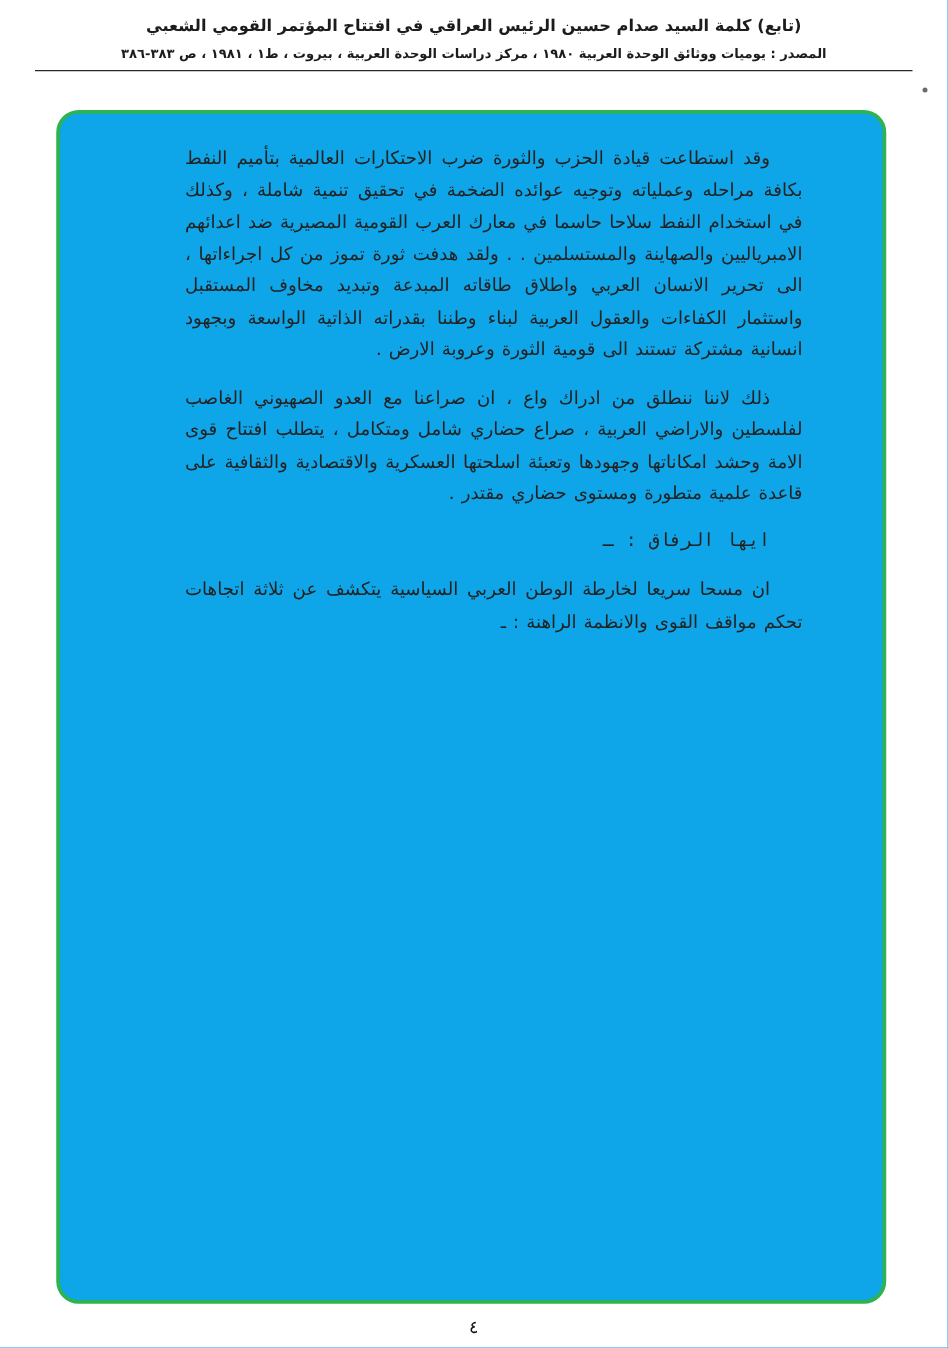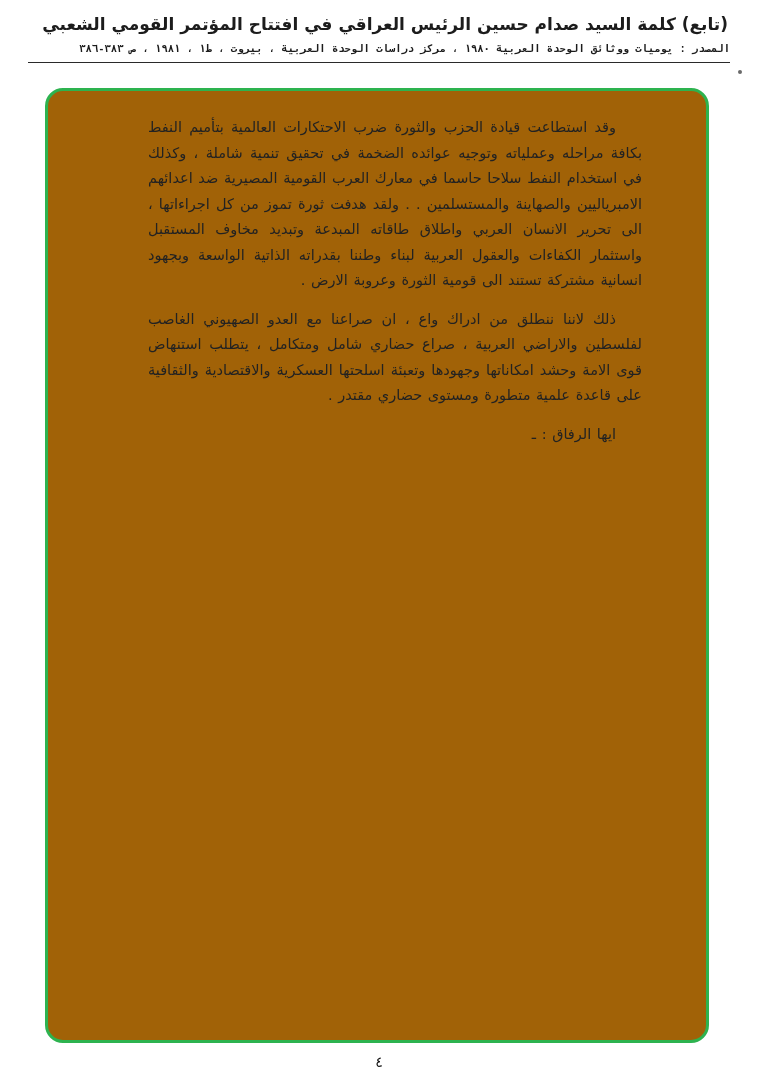--- a/index.html
+++ b/index.html
@@ -13,68 +13,68 @@
     position:relative;
     font-family:"DejaVu Sans", sans-serif;
     color:var(--ink);
     overflow:hidden;
   }
   .page-header{
     padding-top:12px;
     direction:rtl;
   }
   .doc-title{
-    text-align:right;
+    text-align:center;
     font-weight:bold;
-    font-size:17px;
+    font-size:13px;
     letter-spacing:0;
-    padding:0 30px;
+    padding:0 14px;
     line-height:1.5;
   }
   .source-line{
     direction:rtl;
-    text-align:right;
+    text-align:center;
     font-size:10.5px;
     font-weight:bold;
     padding:4px 28px 0 28px;
     line-height:1.4;
-    font-family:Liberation Mono, monospace;
   }
   .header-rule{
     border:none;
     border-top:1.6px solid #2a2a2a;
     margin:6px 28px 0 28px;
   }
   .content-frame{
     position:absolute;
     left:45px;
     top:88px;
     width:664px;
     height:955px;
     border:3.5px solid var(--border-green);
     border-radius:18px;
     box-sizing:border-box;
     overflow:hidden;
-    background:#a16207;
+    background:#0ea5e9;
   }
   .text-block{
     direction:rtl;
     text-align:justify;
     padding:24px 64px 0 100px;
     font-size:14.5px;
     line-height:25.5px;
     color:#222;
   }
   .text-block p{
     margin:0 0 13px 0;
     text-indent:26px;
     word-spacing:1px;
   }
   .text-block p.salutation{
     margin-bottom:13px;
+    font-family:Liberation Mono, monospace;
   }
   .page-number{
     position:absolute;
     bottom:8px;
     left:0;
     width:100%;
     text-align:center;
     font-size:14px;
     color:#111;
   }
@@ -94,18 +94,19 @@
   <div class="doc-title">(تابع) كلمة السيد صدام حسين الرئيس العراقي في افتتاح المؤتمر القومي الشعبي</div>
   <div class="source-line">المصدر :  يوميات ووثائق الوحدة العربية ١٩٨٠ ، مركز دراسات الوحدة العربية ، بيروت ، ط١ ، ١٩٨١ ، ص ٣٨٣-٣٨٦</div>
   <hr class="header-rule">
 </div>
 
 <div class="speck"></div>
 
 <div class="content-frame">
   <div class="text-block">
     <p>وقد استطاعت قيادة الحزب والثورة ضرب الاحتكارات العالمية بتأميم النفط بكافة مراحله وعملياته وتوجيه عوائده الضخمة في تحقيق تنمية شاملة ، وكذلك في استخدام النفط سلاحا حاسما في معارك العرب القومية المصيرية ضد اعدائهم الامبرياليين والصهاينة والمستسلمين . .  ولقد هدفت ثورة تموز من كل اجراءاتها ، الى تحرير الانسان العربي واطلاق طاقاته المبدعة وتبديد مخاوف المستقبل واستثمار الكفاءات والعقول العربية لبناء وطننا بقدراته الذاتية الواسعة وبجهود انسانية مشتركة تستند الى قومية الثورة وعروبة الارض .</p>
-    <p>ذلك لاننا ننطلق من ادراك واع ، ان صراعنا مع العدو الصهيوني الغاصب لفلسطين والاراضي العربية ، صراع حضاري شامل ومتكامل ، يتطلب استنهاض قوى الامة وحشد امكاناتها وجهودها وتعبئة اسلحتها العسكرية والاقتصادية والثقافية على قاعدة علمية متطورة ومستوى حضاري مقتدر .</p>
+    <p>ذلك لاننا ننطلق من ادراك واع ، ان صراعنا مع العدو الصهيوني الغاصب لفلسطين والاراضي العربية ، صراع حضاري شامل ومتكامل ، يتطلب افتتاح قوى الامة وحشد امكاناتها وجهودها وتعبئة اسلحتها العسكرية والاقتصادية والثقافية على قاعدة علمية متطورة ومستوى حضاري مقتدر .</p>
     <p class="salutation">ايها الرفاق : ـ</p>
+    <p>ان مسحا سريعا لخارطة الوطن العربي السياسية يتكشف عن ثلاثة اتجاهات تحكم مواقف القوى والانظمة الراهنة : ـ</p>
   </div>
 </div>
 
 <div class="page-number">٤</div>
 
 </body></html>

